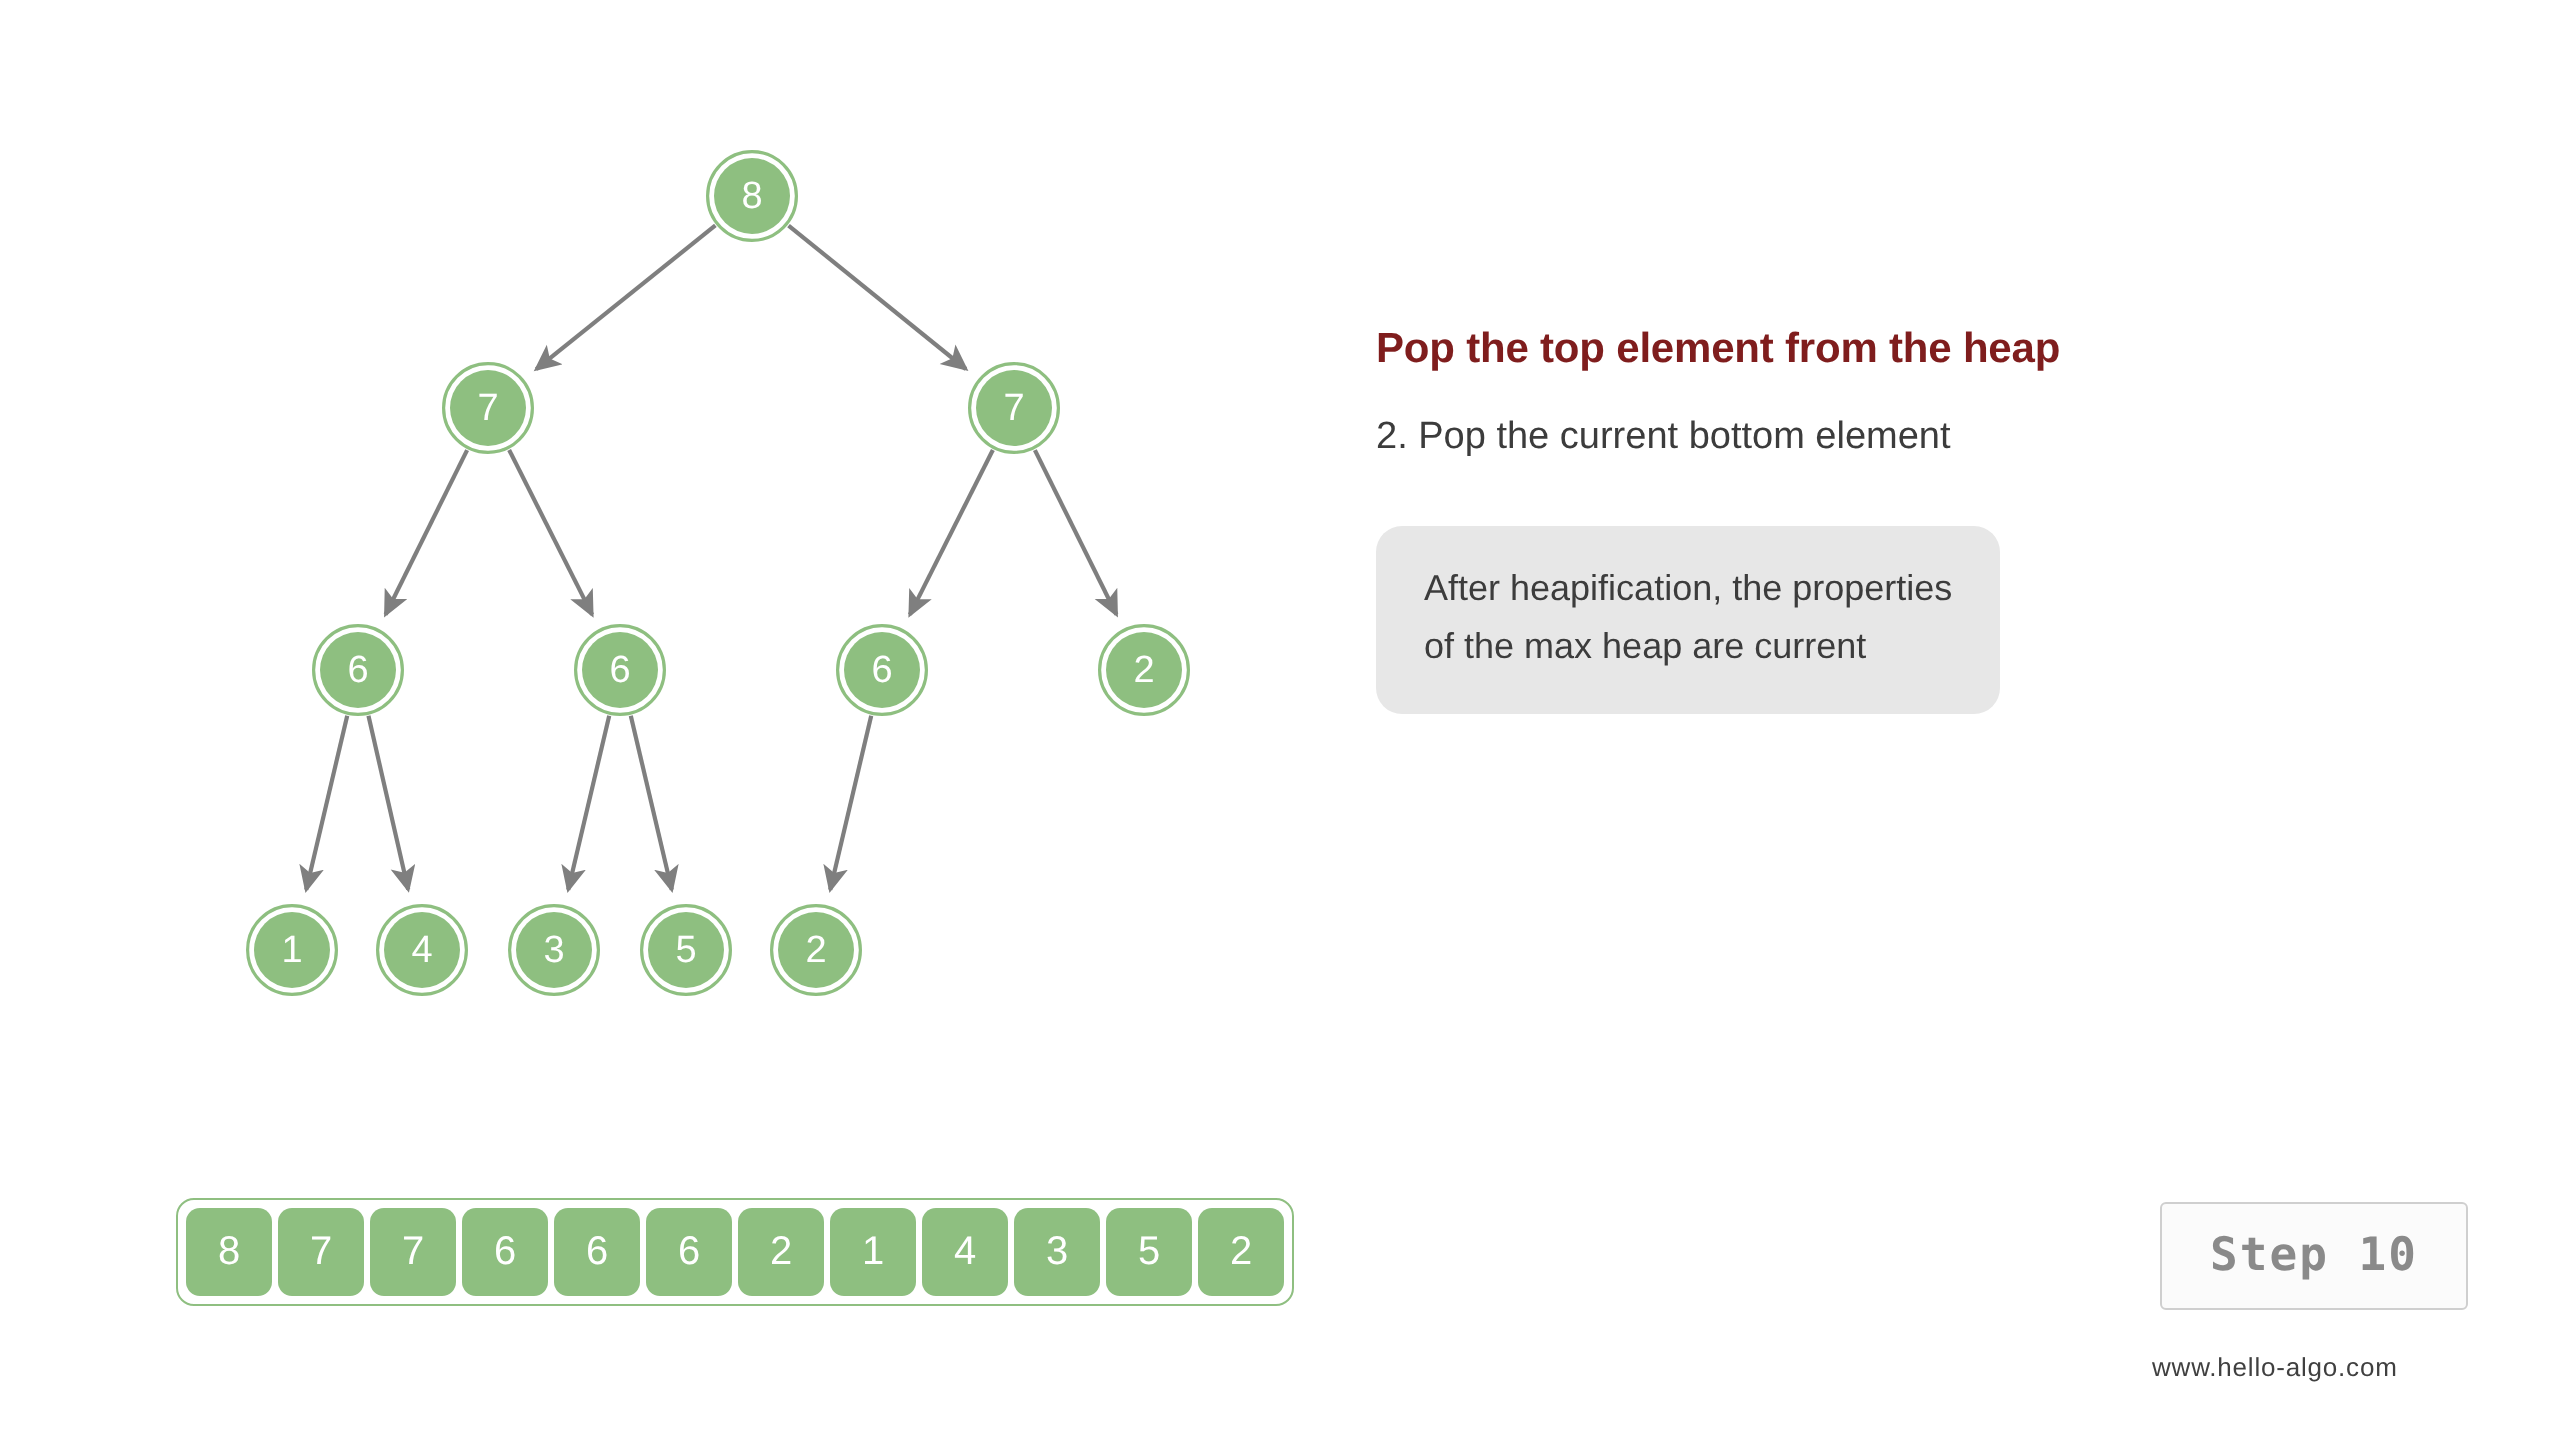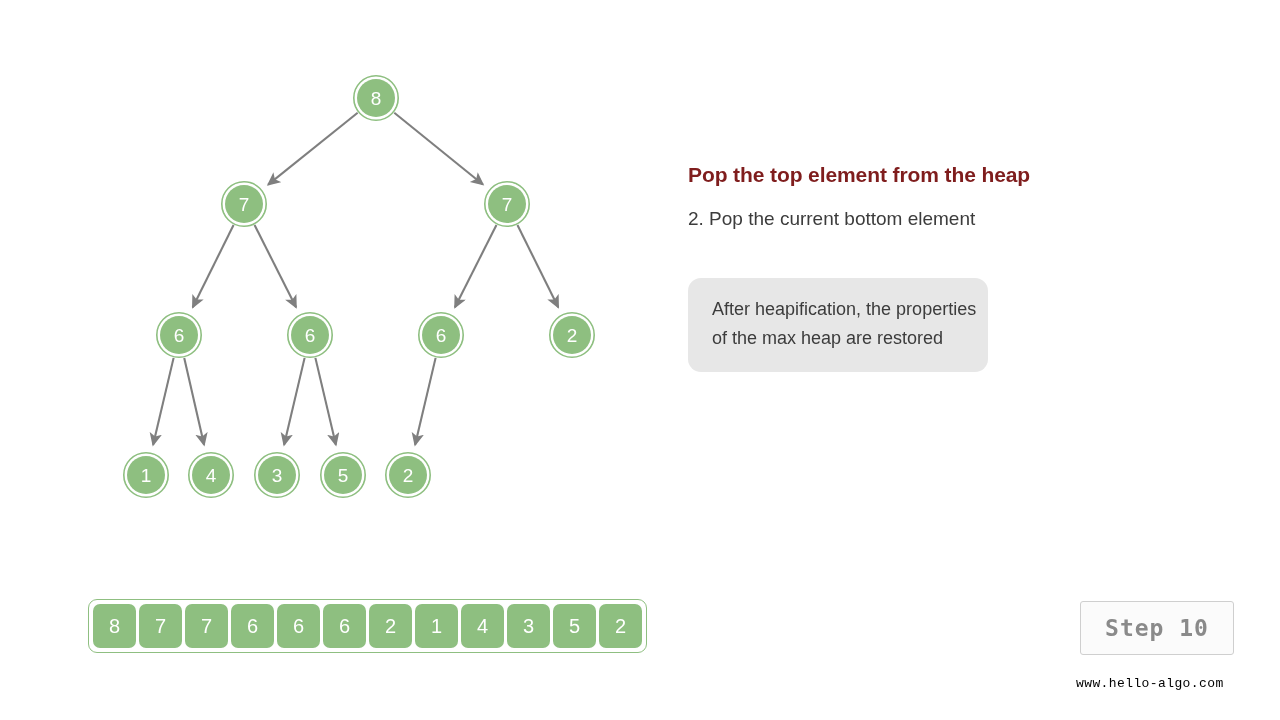--- a/index.html
+++ b/index.html
@@ -50,24 +50,24 @@
     line-height: 1.2;
   }
   .step-line {
     font-size: 19px;
     color: #3c3c3c;
     margin: 0 0 26px 0;
     line-height: 1.25;
     white-space: nowrap;
   }
   #callout-box {
-    margin-top: 21px;
+    margin-top: 6px;
     background: #e7e7e7;
     border-radius: 13px;
-    padding: 17px 12px 19px 24px;
+    padding: 17px 24px 19px 24px;
     display: inline-block;
     max-width: 390px;
   }
   .callout-line {
     font-size: 18px;
     color: #3c3c3c;
     line-height: 1.62;
     white-space: nowrap;
   }
 
@@ -116,23 +116,23 @@
     font-weight: bold;
     color: #8a8a8a;
     letter-spacing: 1px;
   }
 
   
   #watermark {
     position: absolute;
     left: 1076px;
     top: 676px;
-    font-family: Liberation Mono, monospace;
+    font-family: Liberation Sans, sans-serif;
     font-size: 13px;
-    color: #000000;
+    color: #404040;
     letter-spacing: 0.4px;
   }
 </style>
 </head>
 <body>
 
 <div id="tree-diagram">
   <svg id="tree-svg" width="690" height="540" viewBox="0 0 690 540">
     <defs>
       <marker id="arrowhead" markerWidth="7" markerHeight="7" refX="5.6" refY="3" orient="auto" markerUnits="strokeWidth">
@@ -229,21 +229,21 @@
   </svg>
 </div>
 
 <div id="explanation-panel">
   <h1 id="panel-title">Pop the top element from the heap</h1>
 
   <p class="step-line">2. Pop the current bottom element</p>
 
   <div id="callout-box">
     <div class="callout-line">After heapification, the properties</div>
-    <div class="callout-line">of the max heap are restored</div>
+    <div class="callout-line">of the max heap are current</div>
   </div>
 </div>
 
 <div id="array-wrapper">
   <div id="array-outline">
       <div class="array-cell">
         <span>8</span>
       </div>
       <div class="array-cell">
         <span>7</span>

